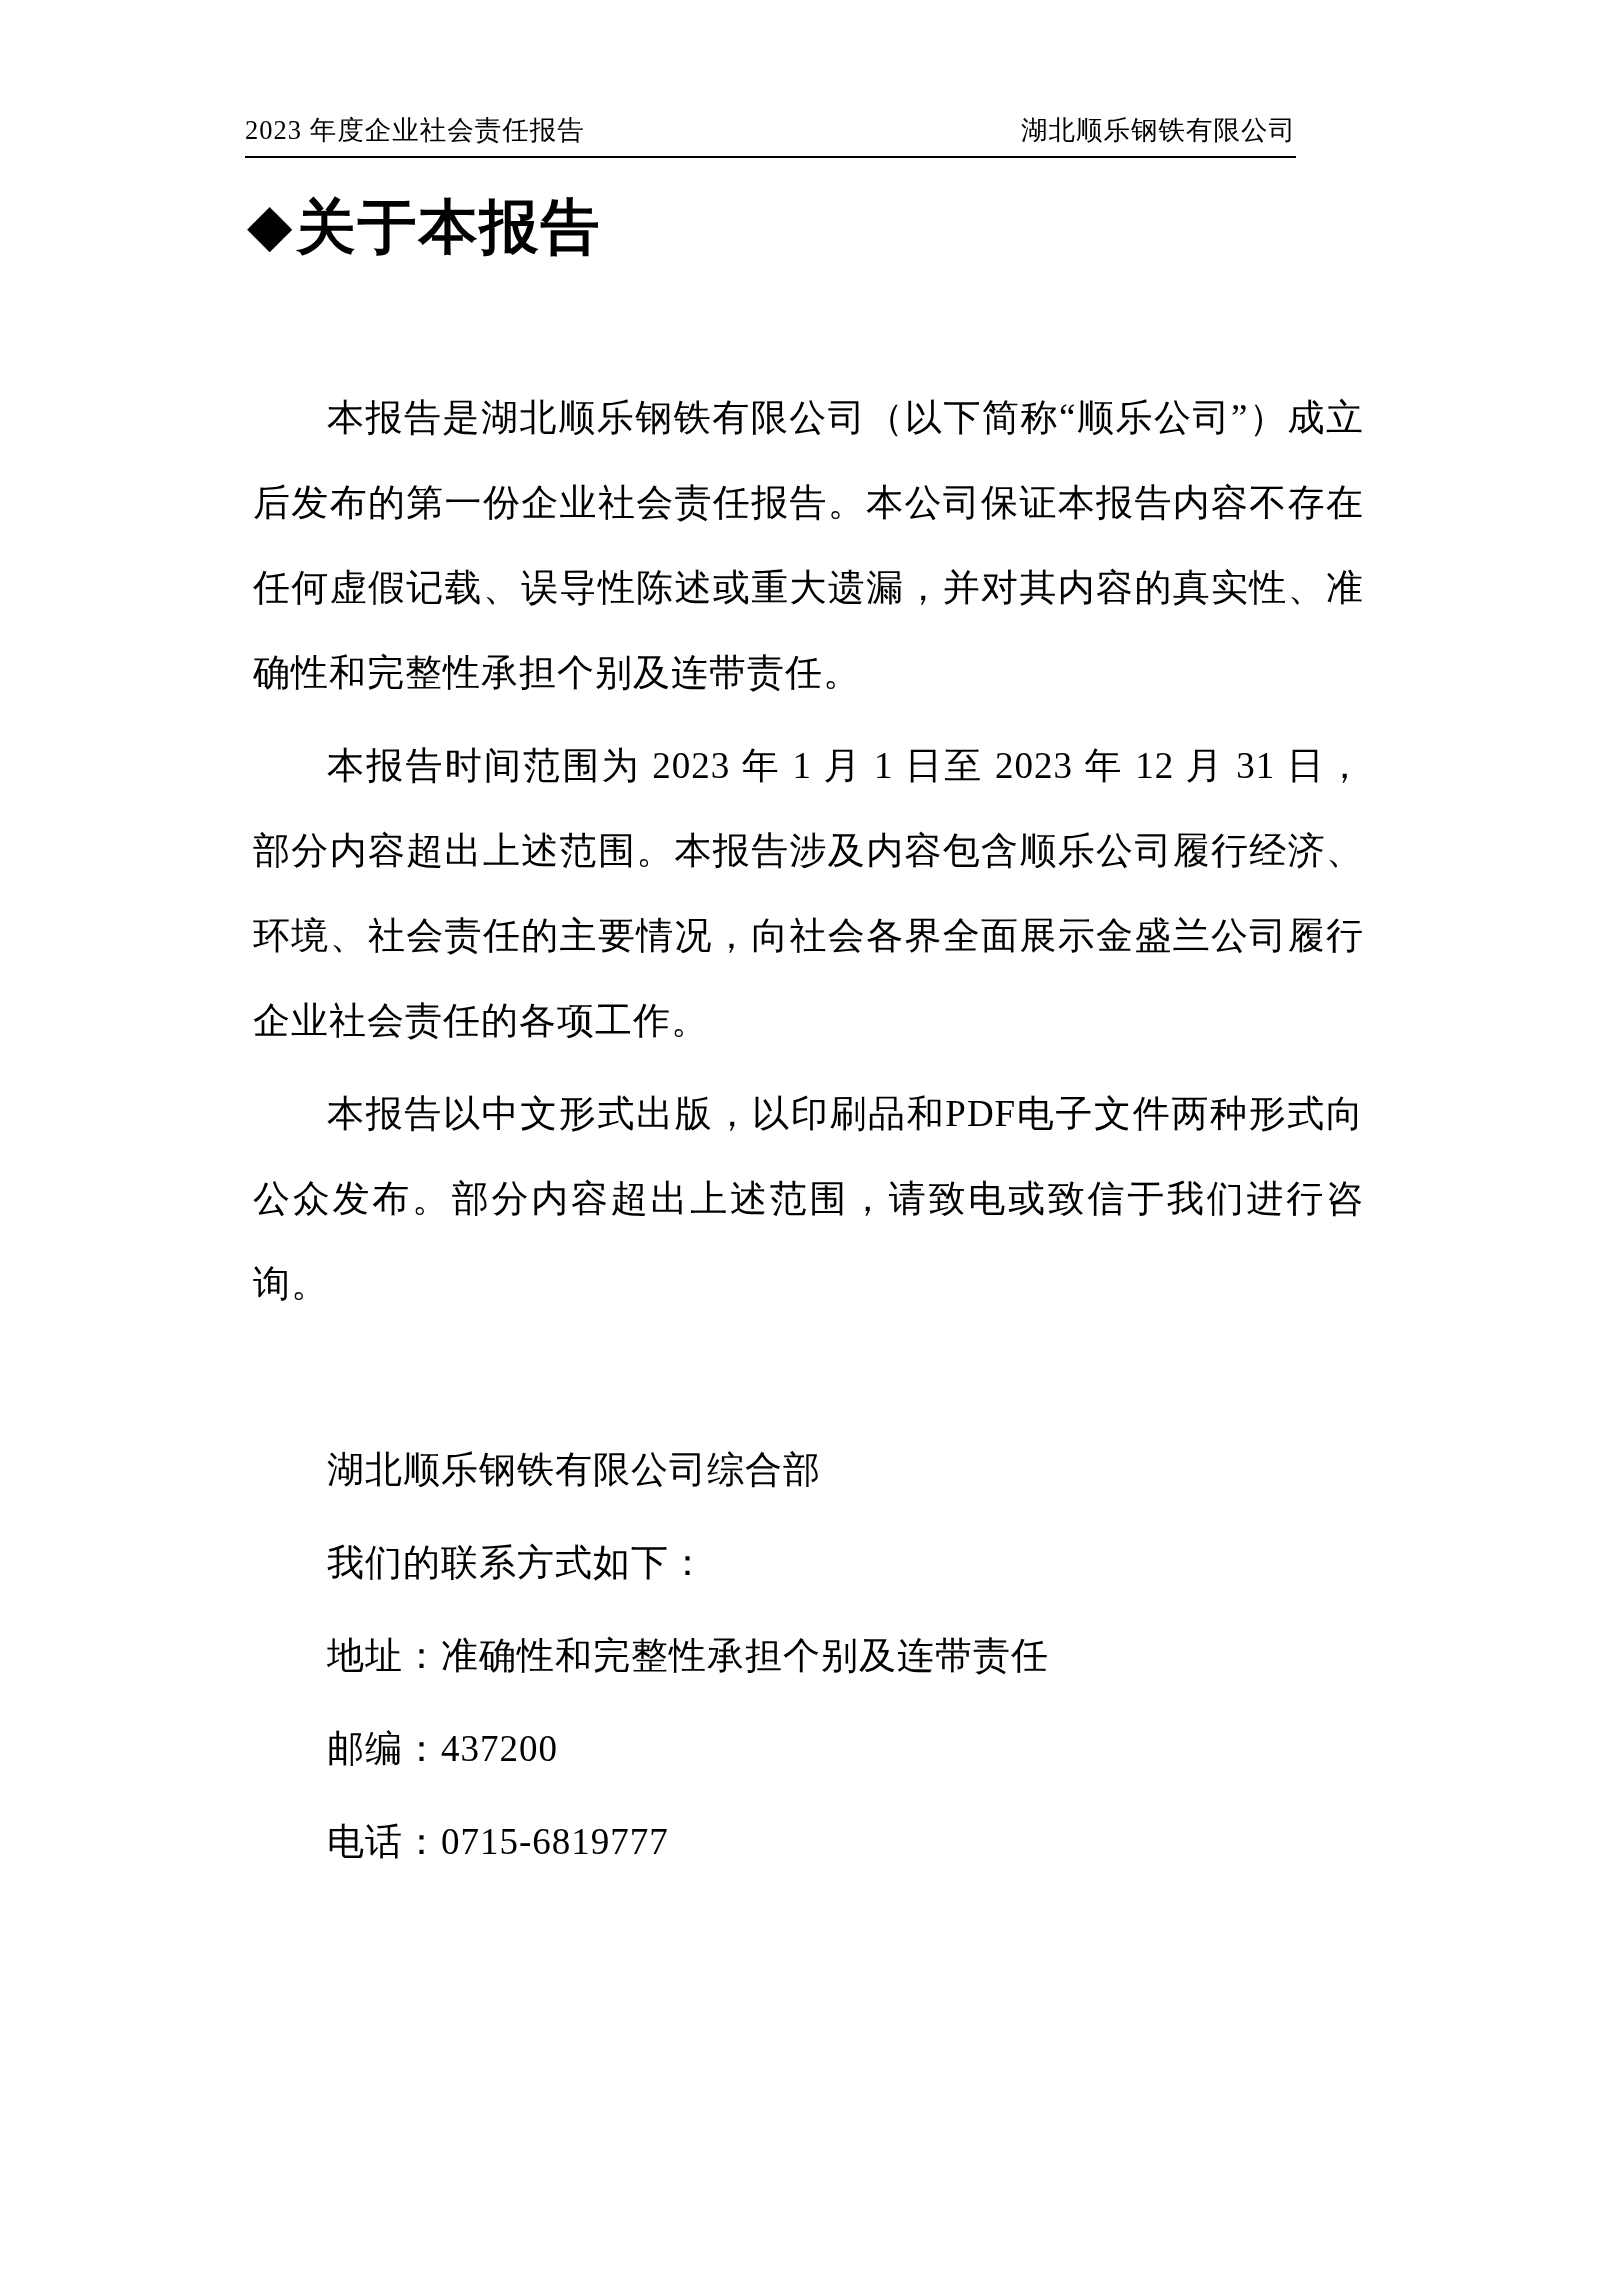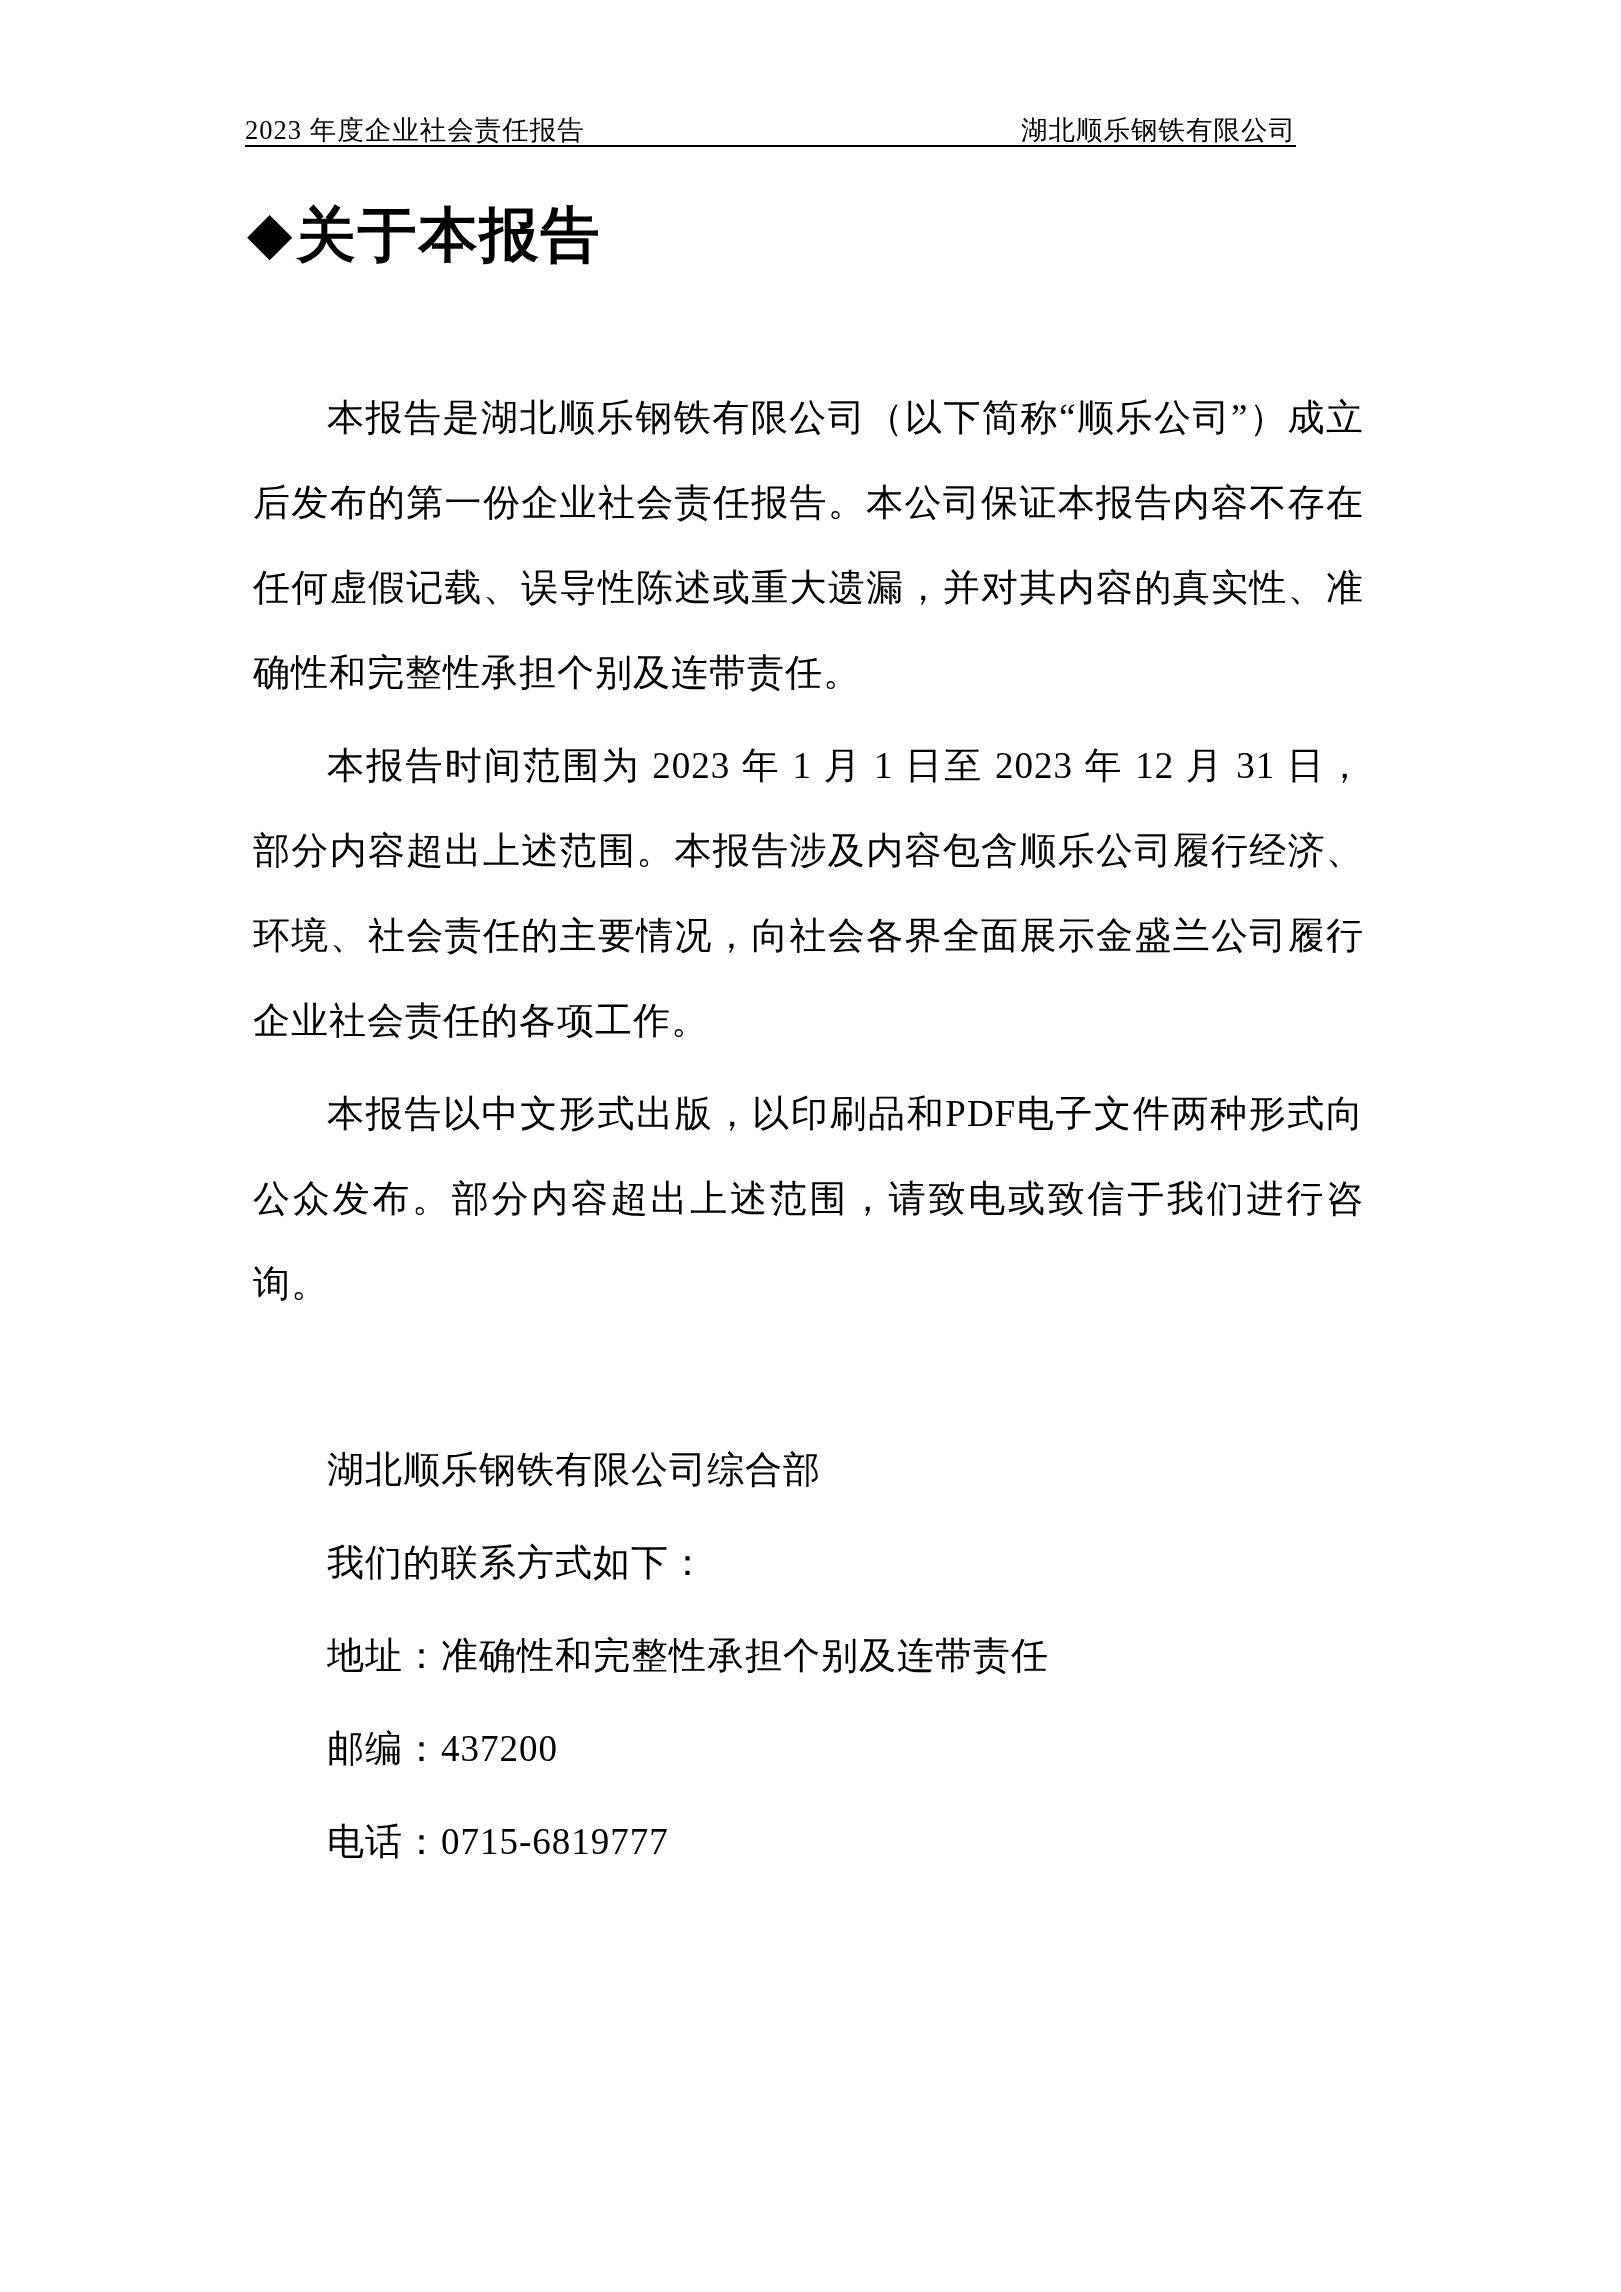--- a/index.html
+++ b/index.html
@@ -21,28 +21,28 @@
     position: absolute;
     left: 245px;
     top: 116px;
     width: 1051px;
     display: flex;
     justify-content: space-between;
     align-items: flex-start;
     font-size: 26.5px;
     line-height: 29px;
     border-bottom: 2.9px solid #000000;
-    padding-bottom: 0;
+    padding-bottom: 11px;
     letter-spacing: 1px;
   }
   
   .title {
     position: absolute;
     left: 247px;
-    top: 200px;
+    top: 192px;
     font-size: 59px;
     line-height: 71px;
     font-weight: bold;
     letter-spacing: 2px;
     white-space: nowrap;
   }
   .title .diamond {
     display: inline-block;
     transform: translateY(-2px);
     margin-right: 2px;

